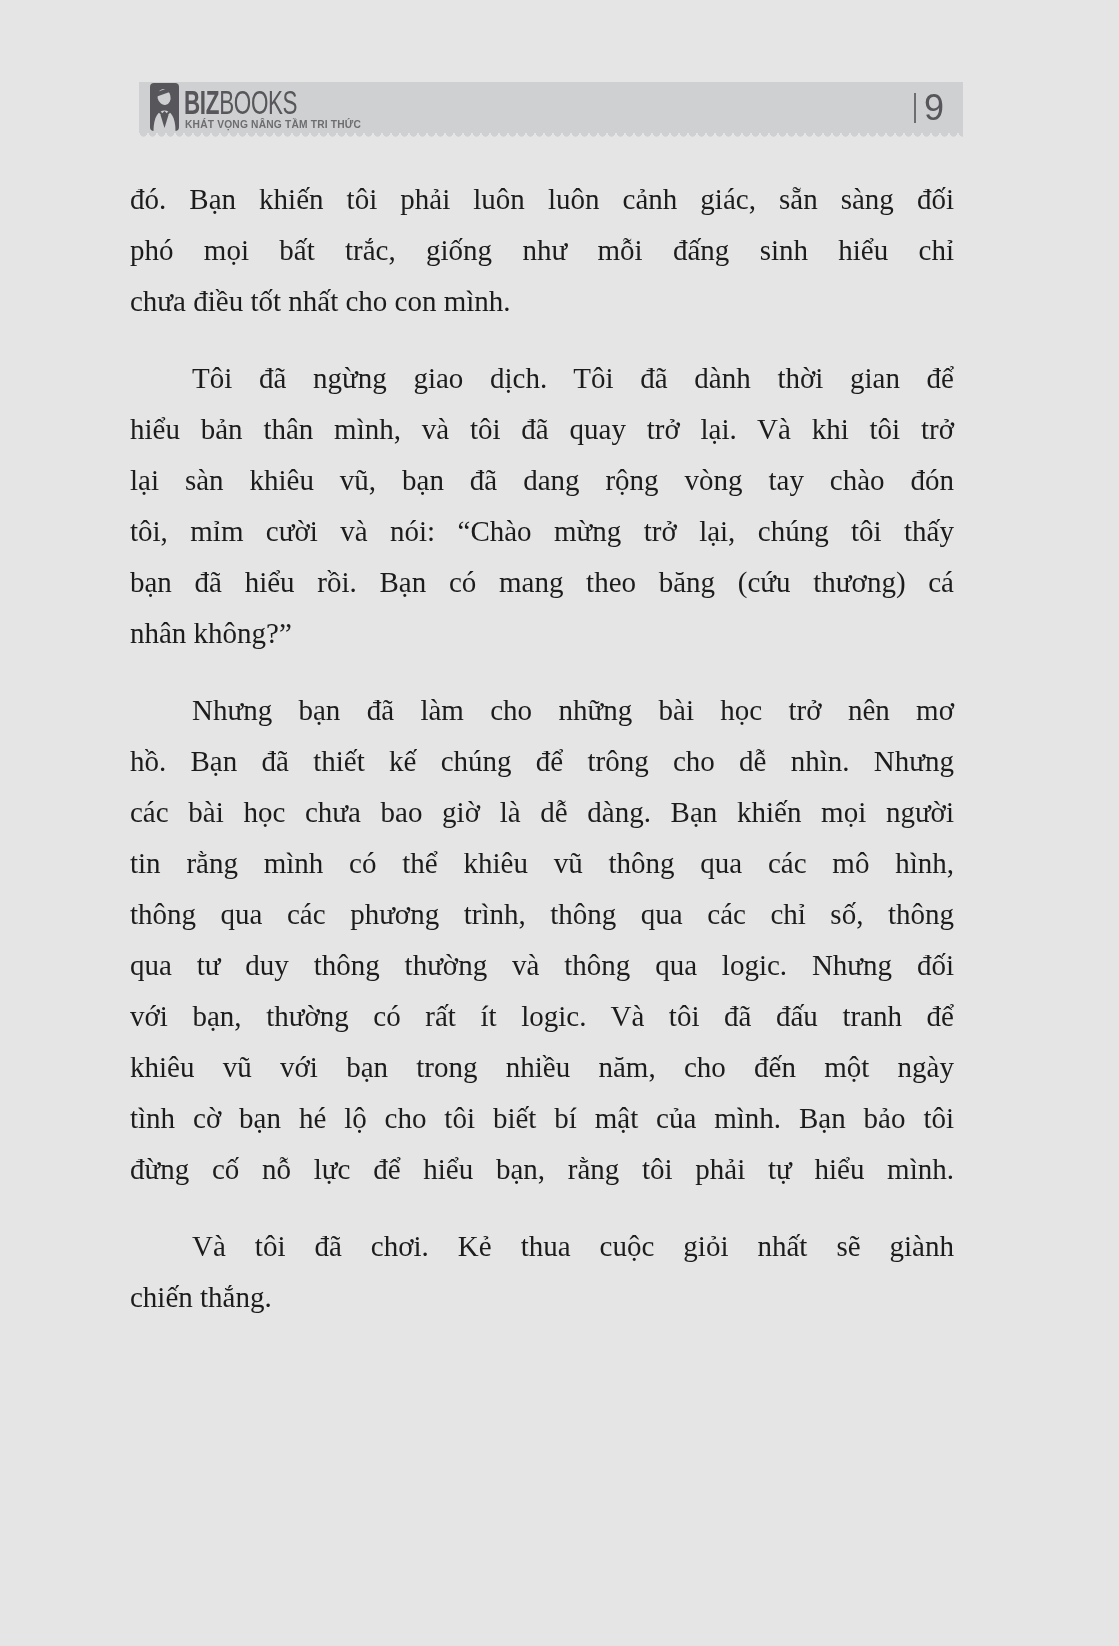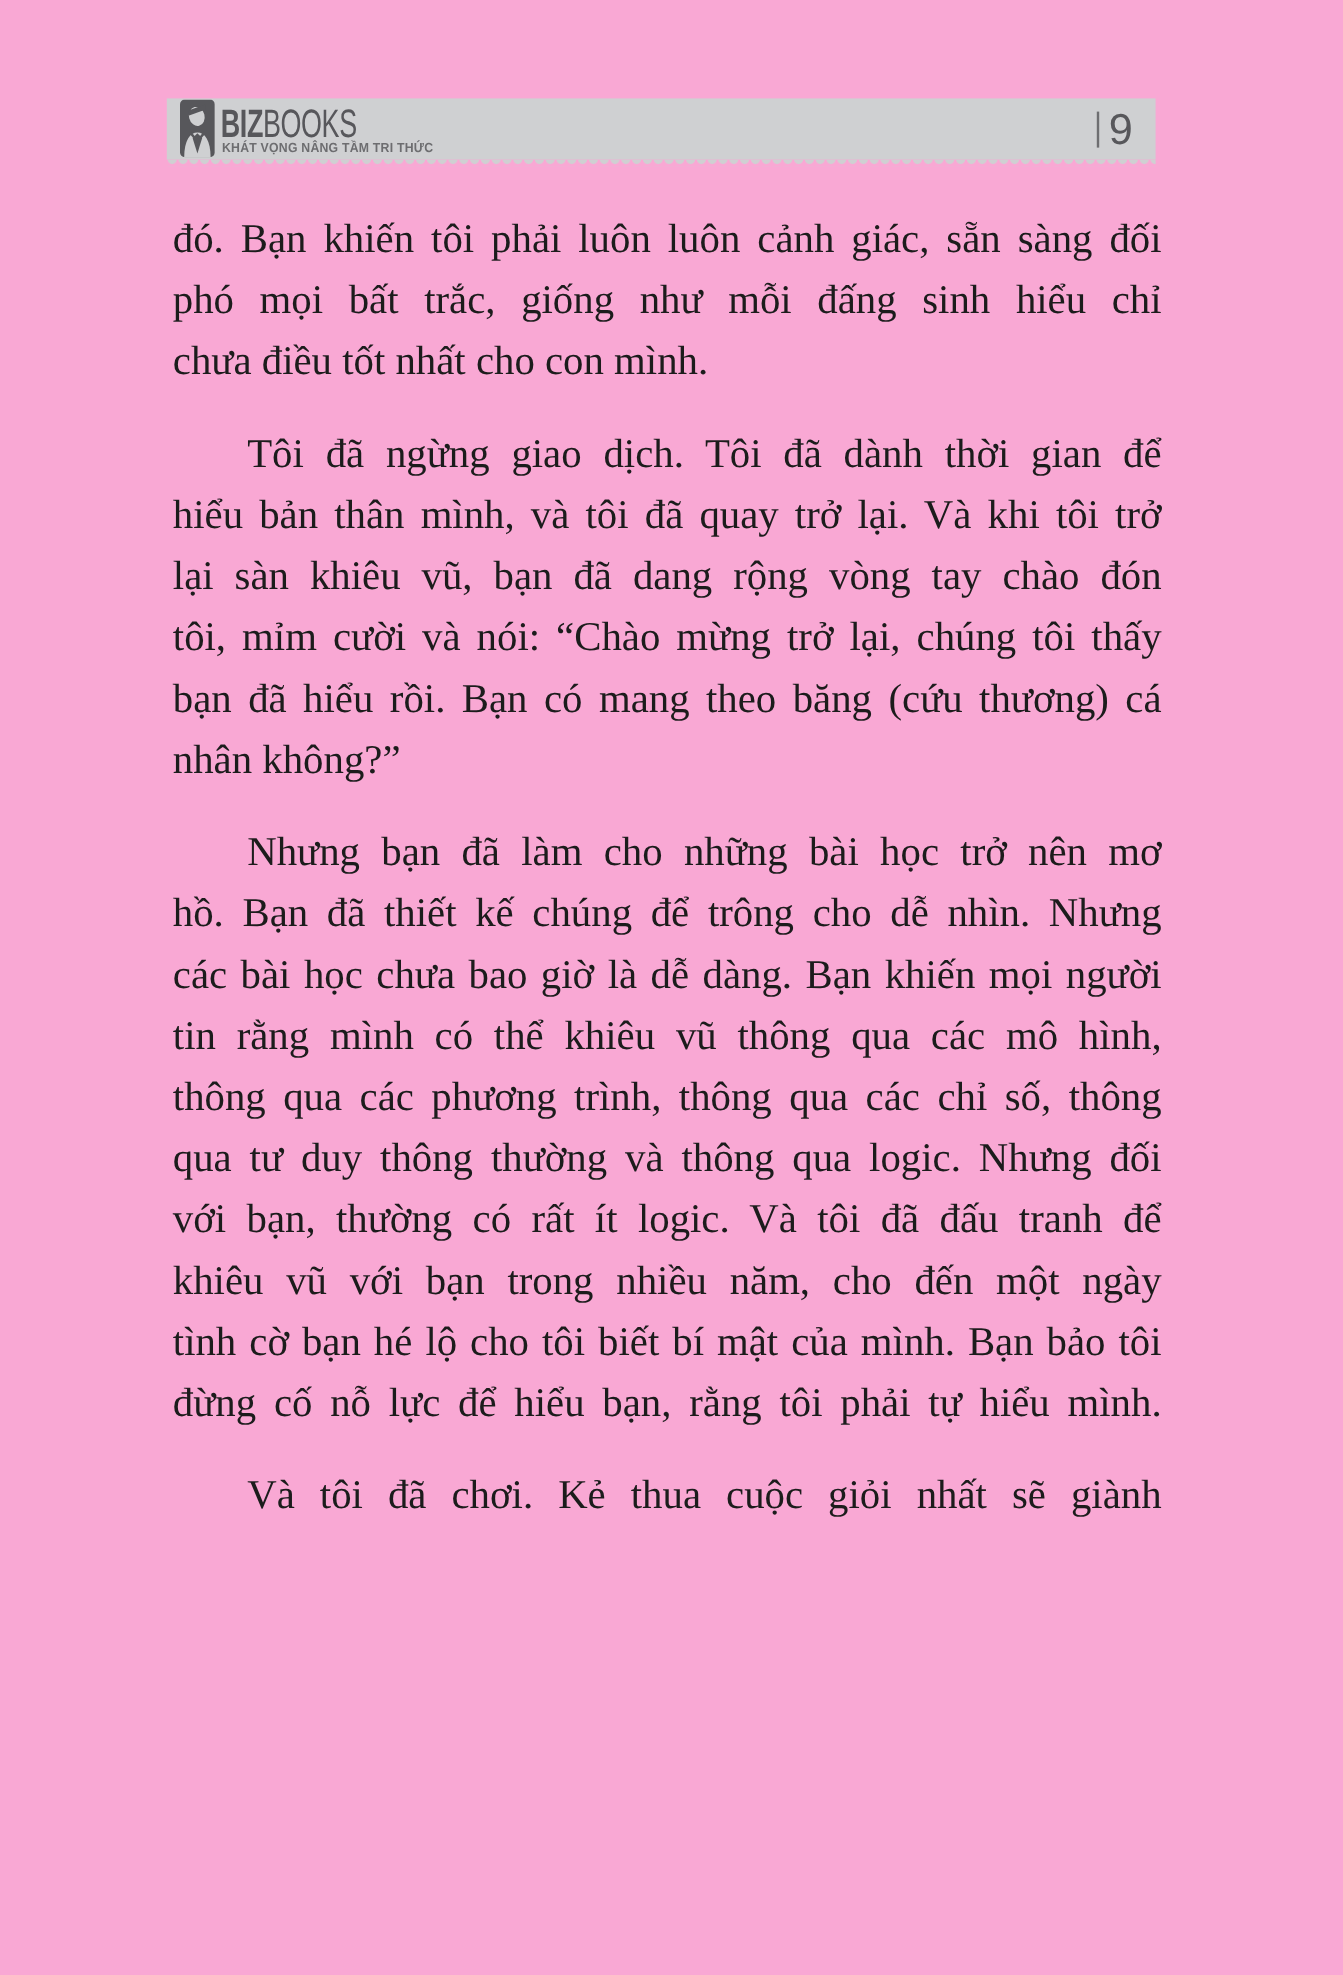--- a/index.html
+++ b/index.html
@@ -2,21 +2,21 @@
 <html><head>
 <meta charset="utf-8">
 <style>
   * { box-sizing: border-box; }
   html, body { margin: 0; padding: 0; background: #ffffff; }
 
   .page {
     position: relative;
     width: 1119px;
     height: 1646px;
-    background: #f9a8d4;
+    background: #e5e5e5;
     overflow: hidden;
     font-family: "Liberation Serif", "DejaVu Serif", serif;
   }
 
   
   .header-bar {
     position: absolute;
     left: 139px;
     top: 82px;
     width: 824px;
@@ -86,24 +86,24 @@
     font-family: "Liberation Sans", sans-serif;
     font-weight: 400;
     font-size: 36px;
     color: #57575b;
     line-height: 1;
   }
 
   
   .content {
     position: absolute;
-    left: 144px;
+    left: 130px;
     top: 174px;
     width: 824px;
-    font-size: 34px;
+    font-size: 29px;
     line-height: 51px;
     color: #1c1c1c;
     font-family: Liberation Serif, serif;
   }
   .para { margin: 0 0 26px 0; }
   .line { display: block; }
   .jline { text-align: justify; text-align-last: justify; }
   .indent { text-indent: 62px; }
 </style>
 </head>
@@ -158,16 +158,17 @@
       <span class="line jline">thông qua các phương trình, thông qua các chỉ số, thông</span>
       <span class="line jline">qua tư duy thông thường và thông qua logic. Nhưng đối</span>
       <span class="line jline">với bạn, thường có rất ít logic. Và tôi đã đấu tranh để</span>
       <span class="line jline">khiêu vũ với bạn trong nhiều năm, cho đến một ngày</span>
       <span class="line jline">tình cờ bạn hé lộ cho tôi biết bí mật của mình. Bạn bảo tôi</span>
       <span class="line jline">đừng cố nỗ lực để hiểu bạn, rằng tôi phải tự hiểu mình.</span>
     </p>
 
     <p class="para">
       <span class="line jline indent">Và tôi đã chơi. Kẻ thua cuộc giỏi nhất sẽ giành</span>
+      <span class="line">chiến thắng.</span>
     </p>
 
   </div>
 </div>
 
 </body></html>

